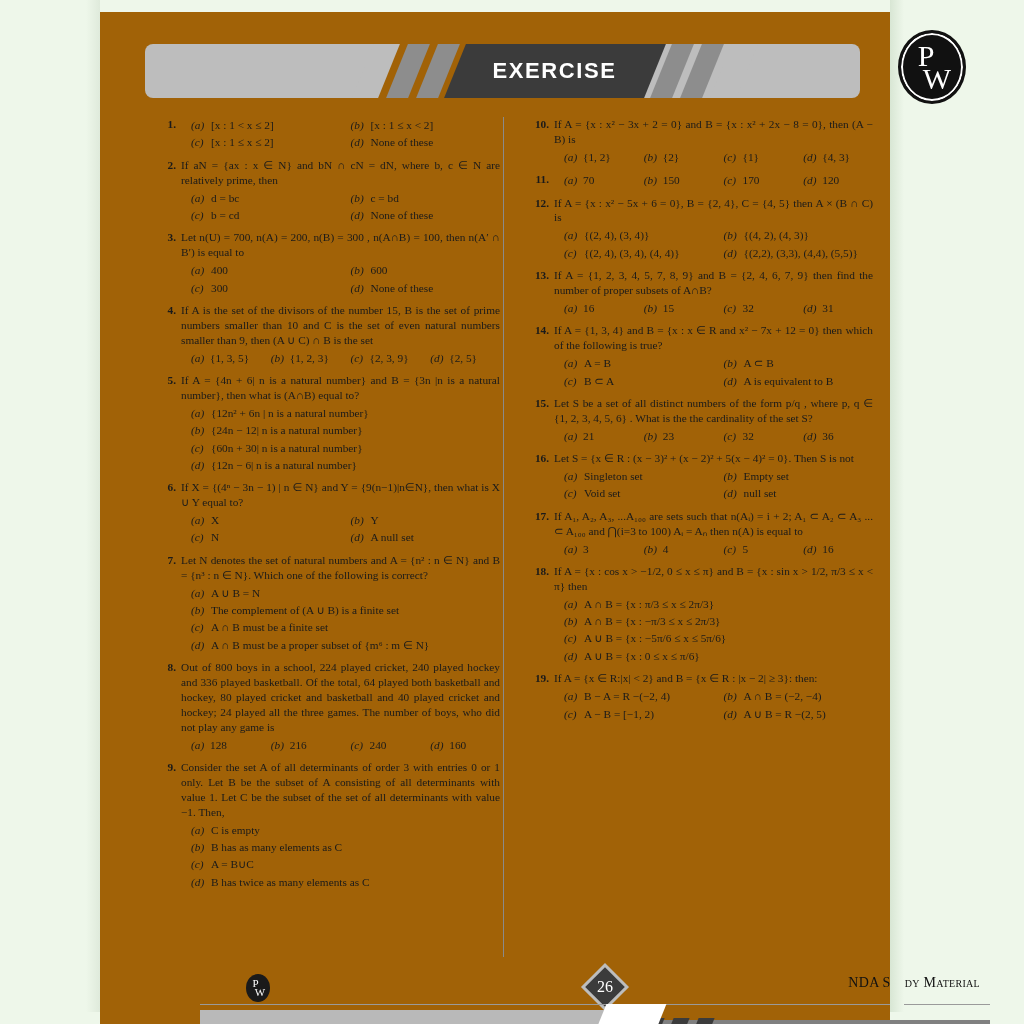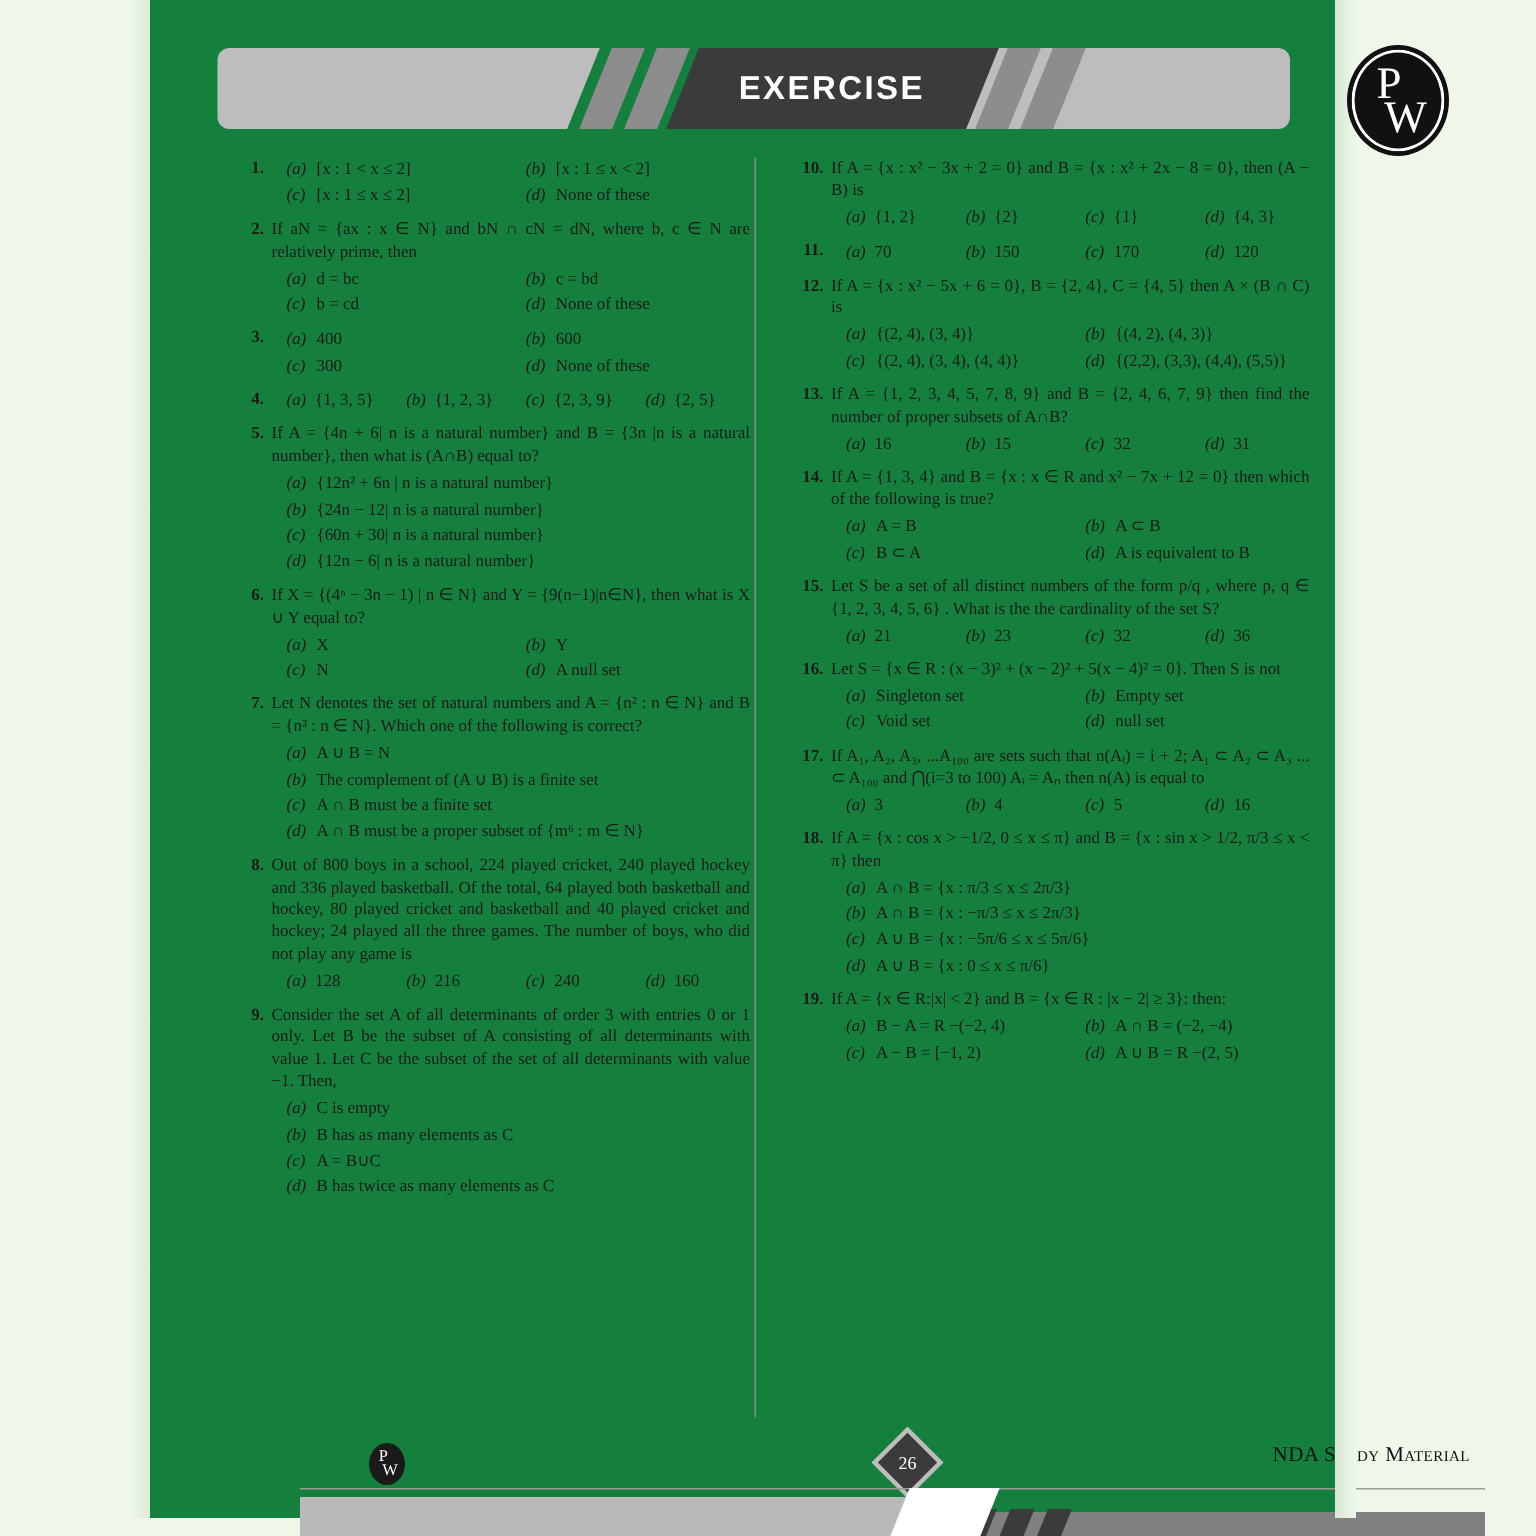--- a/index.html
+++ b/index.html
@@ -5,22 +5,22 @@
   html,body{margin:0;padding:0;}
   body{
     width:1024px;height:1024px;
     background:#eef7ea;
     font-family:"Liberation Serif", serif;
     overflow:hidden;
     position:relative;
   }
   
   #page{
-    position:absolute;left:100px;top:0;width:790px;height:1012px;
-    background:#15803d;
+    position:absolute;left:100px;top:12px;width:790px;height:1012px;
+    background:#a16207;
     box-shadow:0 0 0 0 transparent;
   }
   #page-shadow-r{
     position:absolute;left:890px;top:0;width:14px;height:1012px;
     background:linear-gradient(to right,#d8e6d4,#eef7ea);
   }
   #page-shadow-l{
     position:absolute;left:86px;top:0;width:14px;height:1012px;
     background:linear-gradient(to left,#dfeadb,#eef7ea);
   }
@@ -115,21 +115,21 @@
     position:absolute;left:488px;top:958px;width:34px;height:34px;
     background:#bdbdbd;transform:rotate(45deg);
   }
   #page-diamond-inner{
     position:absolute;left:491px;top:961px;width:28px;height:28px;
     background:#3b3b3b;transform:rotate(45deg);
   }
   #page-num{
     position:absolute;left:488px;top:963px;width:34px;height:24px;
     display:flex;align-items:center;justify-content:center;
-    color:#fff;font-size:12px;font-family:"Liberation Serif",serif;z-index:5;
+    color:#fff;font-size:16px;font-family:"Liberation Serif",serif;z-index:5;
   }
   #footer-label{
     position:absolute;left:690px;top:963px;width:190px;
     text-align:right;font-size:14px;color:#111;
     font-family:"Liberation Serif",serif;font-variant:small-caps;letter-spacing:.3px;
   }
   #footer-rule{
     position:absolute;left:100px;top:992px;width:790px;height:1px;background:#9a9a9a;
   }
   #footer-band{
@@ -222,20 +222,21 @@
                   <span class="olabel">(d)</span>
                   <span class="otext">None of these</span>
                 </div>
               </div>
             </div>
           </div>
         </div>
         <div class="q">
           <div class="qnum">3.</div>
           <div class="qbody">
+            <div class="stem">Let n(U) = 700, n(A) = 200,   n(B) = 300 , n(A∩B) = 100, then n(A′ ∩ B′) is equal to</div>
             <div class="opts ">
               <div class="orow">
                 <div class="opt">
                   <span class="olabel">(a)</span>
                   <span class="otext">400</span>
                 </div>
                 <div class="opt">
                   <span class="olabel">(b)</span>
                   <span class="otext">600</span>
                 </div>
@@ -249,20 +250,21 @@
                   <span class="olabel">(d)</span>
                   <span class="otext">None of these</span>
                 </div>
               </div>
             </div>
           </div>
         </div>
         <div class="q">
           <div class="qnum">4.</div>
           <div class="qbody">
+            <div class="stem">If A is the set of the divisors of the number 15, B is the set of prime numbers smaller than 10 and C is the set of even natural numbers smaller than 9, then (A ∪ C) ∩ B is the set</div>
             <div class="opts four">
               <div class="orow">
                 <div class="opt">
                   <span class="olabel">(a)</span>
                   <span class="otext">{1, 3, 5}</span>
                 </div>
                 <div class="opt">
                   <span class="olabel">(b)</span>
                   <span class="otext">{1, 2, 3}</span>
                 </div>

